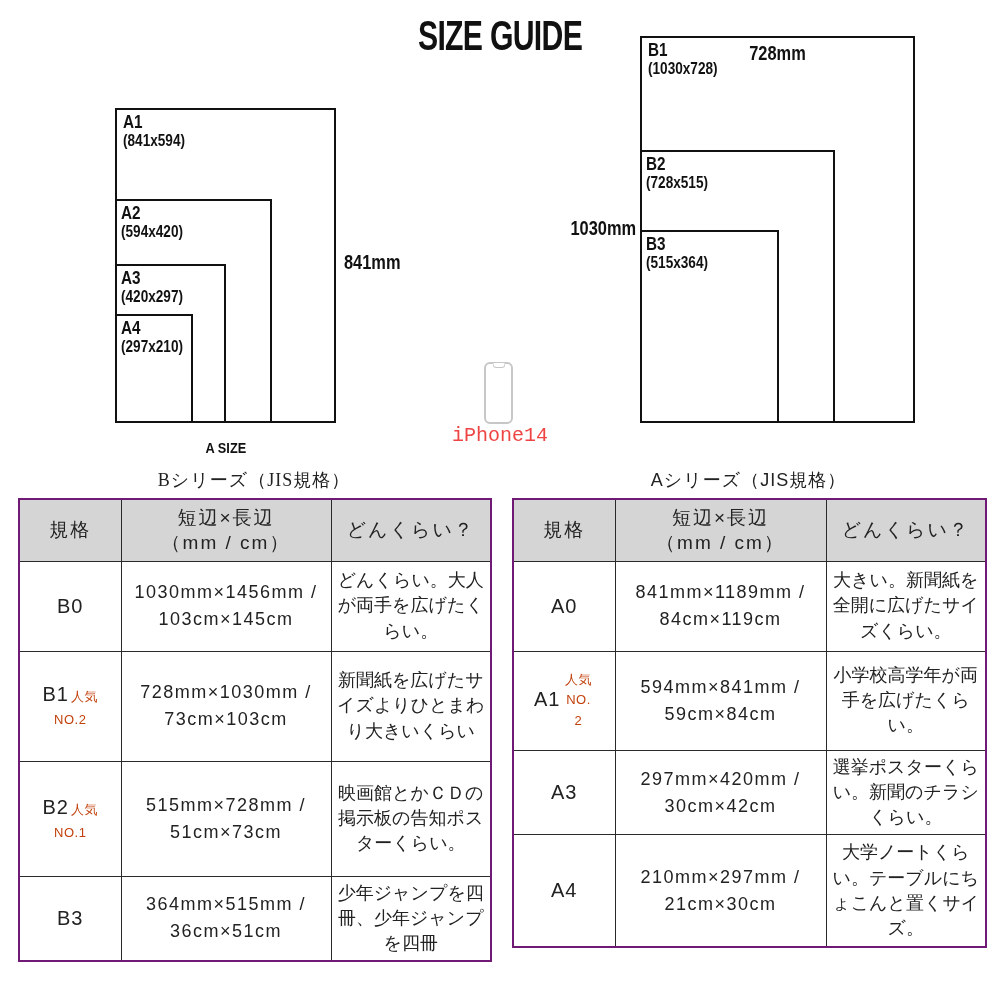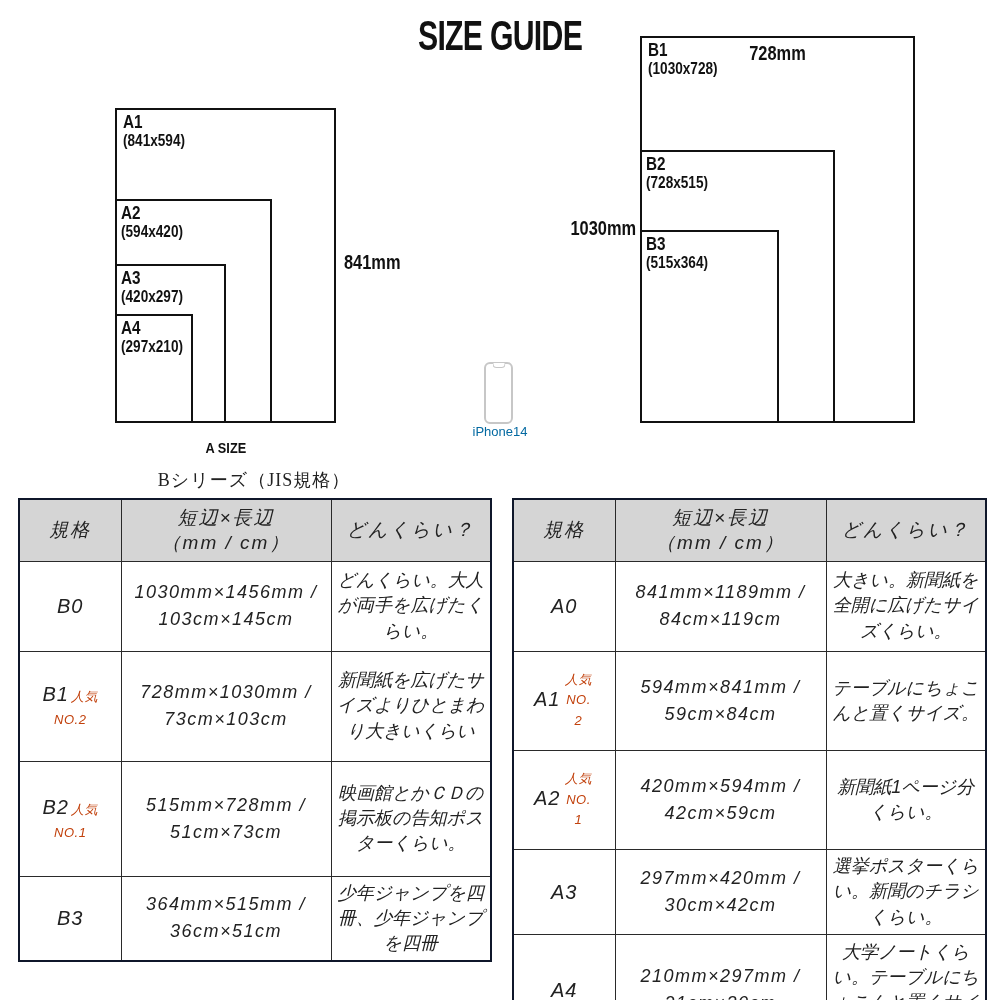--- a/index.html
+++ b/index.html
@@ -103,40 +103,39 @@
     border: 1.5px solid #c7c7c7;
     border-top: none;
     border-radius: 0 0 4px 4px;
     background: #fff;
   }
   .phone-label {
     position: absolute;
     left: 450px; top: 424px;
     width: 100px;
     text-align: center;
-    font-family: Liberation Sans, sans-serif;
-    font-size: 13px;
-    color: #0369a1;
+    font-family: Liberation Mono, monospace;
+    font-size: 20px;
+    color: #ef4444;
   }
 
   
   .table-title {
     position: absolute;
     text-align: center;
     font-size: 18px;
     color: #222;
     letter-spacing: 1px;
   }
   .table-wrap { position: absolute; }
   table.size-table {
     border-collapse: collapse;
     table-layout: fixed;
-    border: 2px solid #0f172a;
+    border: 2px solid #701a75;
     background: #fff;
-    font-style: italic;
   }
   table.size-table th, table.size-table td {
     border: 1px solid #2a2a2a;
     text-align: center;
     vertical-align: middle;
     overflow: hidden;
   }
   table.size-table th {
     background: #d5d5d5;
     font-weight: 400;
@@ -290,20 +289,21 @@
       </tr>
       <tr style="height:79px">
         <td class="size-cell"><span>B3</span></td>
         <td class="dims-cell">364mm×515mm / 36cm×51cm</td>
         <td class="desc-cell">少年ジャンプを四冊、少年ジャンプを四冊</td>
       </tr>
     </tbody>
       </table>
   </div>
 
+  <div class="table-title" style="left:512px; top:468px; width:473px;">Aシリーズ（JIS規格）</div>
 
   <div class="table-wrap" style="left:512px; top:498px;">
     <table class="size-table" style="width:473px;">
       <colgroup>
           <col style="width:102px">
           <col style="width:211px">
           <col style="width:160px">
         </colgroup>
       <tbody>
           <tr style="height:62px">
@@ -315,26 +315,21 @@
         <th>どんくらい？</th>
       </tr>
       <tr style="height:90px">
         <td class="size-cell"><span>A0</span></td>
         <td class="dims-cell">841mm×1189mm / 84cm×119cm</td>
         <td class="desc-cell">大きい。新聞紙を全開に広げたサイズくらい。</td>
       </tr>
       <tr style="height:87px">
         <td class="size-cell"><span>A1</span><span class="badge badge-wrap">人気NO.2</span></td>
         <td class="dims-cell">594mm×841mm / 59cm×84cm</td>
-        <td class="desc-cell">テーブルにちょこんと置くサイズ。</td>
-      </tr>
-      <tr style="height:71px">
-        <td class="size-cell"><span>A2</span><span class="badge badge-wrap">人気NO.1</span></td>
-        <td class="dims-cell">420mm×594mm / 42cm×59cm</td>
-        <td class="desc-cell">新聞紙1ページ分くらい。</td>
+        <td class="desc-cell">小学校高学年が両手を広げたくらい。</td>
       </tr>
       <tr style="height:72px">
         <td class="size-cell"><span>A3</span></td>
         <td class="dims-cell">297mm×420mm / 30cm×42cm</td>
         <td class="desc-cell">選挙ポスターくらい。新聞のチラシくらい。</td>
       </tr>
       <tr style="height:112px">
         <td class="size-cell"><span>A4</span></td>
         <td class="dims-cell">210mm×297mm / 21cm×30cm</td>
         <td class="desc-cell">大学ノートくらい。テーブルにちょこんと置くサイズ。</td>

